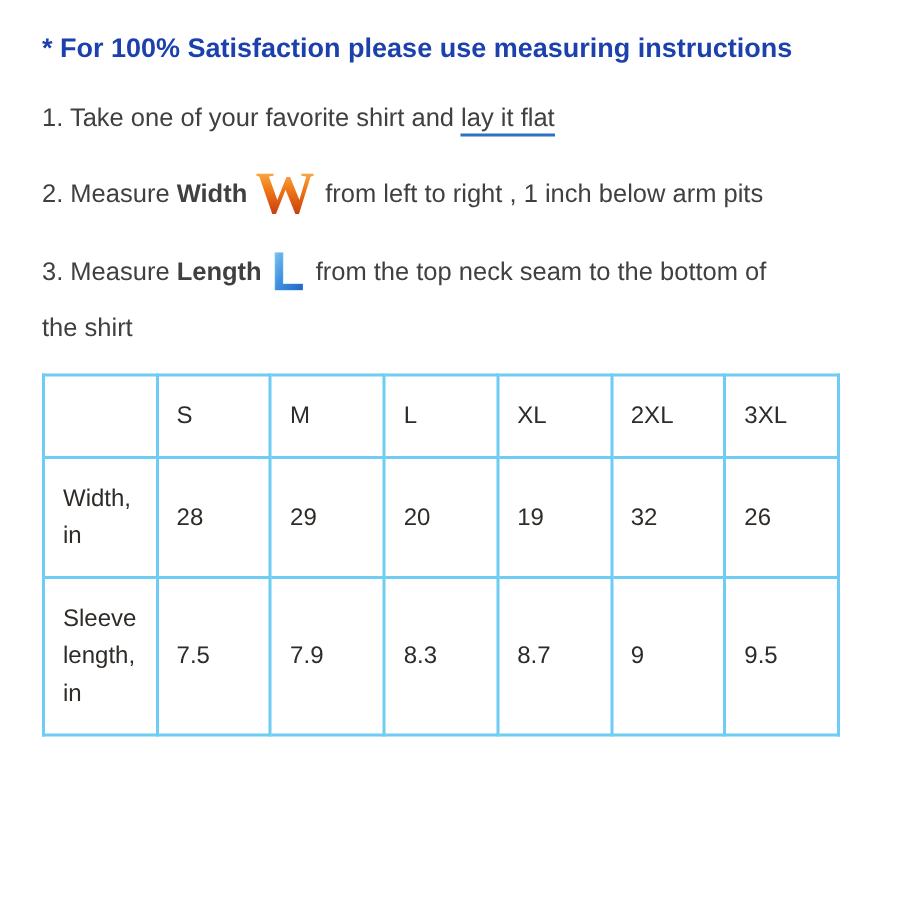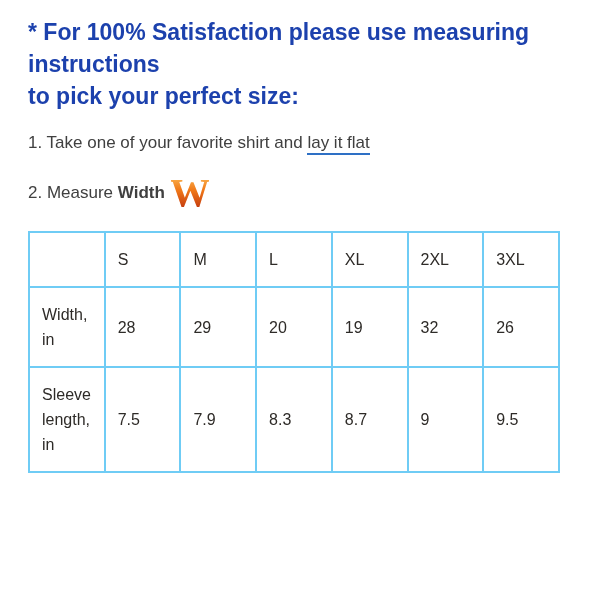--- a/index.html
+++ b/index.html
@@ -10,21 +10,21 @@
     overflow: hidden;
     font-family: "Liberation Sans", sans-serif;
   }
   .content {
     width: 572px;
     padding: 16px 0 0 28px;
   }
   .heading {
     color: #1c41ad;
     font-weight: bold;
-    font-size: 23px;
+    font-size: 18px;
     line-height: 32px;
     margin: 0 0 15px 0;
   }
   .heading-line { display: block; }
   .step {
     color: #404040;
     font-size: 17px;
     line-height: 31px;
     margin: 0 0 13px 0;
   }
@@ -59,36 +59,45 @@
   }
   table.size-chart thead th { height: 54px; }
 </style>
 </head>
 <body>
 
 <div class="content">
 
   <p class="heading">
     <span class="heading-line">* For 100% Satisfaction please use measuring instructions</span>
-    <span class="heading-line">to pick your perfect size:</span>
   </p>
 
   <p class="step"><span>1. Take one of your favorite shirt and </span><span class="underline-text">lay it flat</span></p>
 
   <p class="step step--icon-line"><span>2. Measure </span><b>Width</b><svg class="letter-icon" width="38" height="42" viewBox="0 0 38 42" aria-hidden="true">
       <defs>
         <linearGradient id="wgrad" x1="0" y1="0" x2="0" y2="1">
           <stop offset="0" stop-color="#ffd06a"></stop>
           <stop offset="0.45" stop-color="#f07818"></stop>
           <stop offset="1" stop-color="#b3230a"></stop>
         </linearGradient>
       </defs>
       <text x="19" y="35" text-anchor="middle" font-family="Liberation Serif, serif" font-size="40" font-weight="bold" fill="url(#wgrad)" stroke="#ffffff" stroke-width="4" paint-order="stroke">W</text>
-    </svg></p>
+    </svg><span>from left to right , 1 inch below arm pits</span></p>
 
+  <p class="step step--narrow"><span>3. Measure </span><b>Length</b><svg class="letter-icon" width="22" height="38" viewBox="0 0 22 38" aria-hidden="true">
+      <defs>
+        <linearGradient id="lgrad" x1="0" y1="0" x2="0.9" y2="1">
+          <stop offset="0" stop-color="#9bd8f8"></stop>
+          <stop offset="0.5" stop-color="#3f8fe0"></stop>
+          <stop offset="1" stop-color="#1a5fc2"></stop>
+        </linearGradient>
+      </defs>
+      <text x="1" y="32" font-family="Liberation Sans, sans-serif" font-size="36" font-weight="bold" fill="url(#lgrad)" stroke="#bfe6fb" stroke-width="1" paint-order="stroke">L</text>
+    </svg><span>from the top neck seam to the bottom of the shirt</span></p>
 
   <table class="size-chart">
     <thead>
       <tr>
         <th></th>
         <th>S</th>
         <th>M</th>
         <th>L</th>
         <th>XL</th>
         <th>2XL</th>

